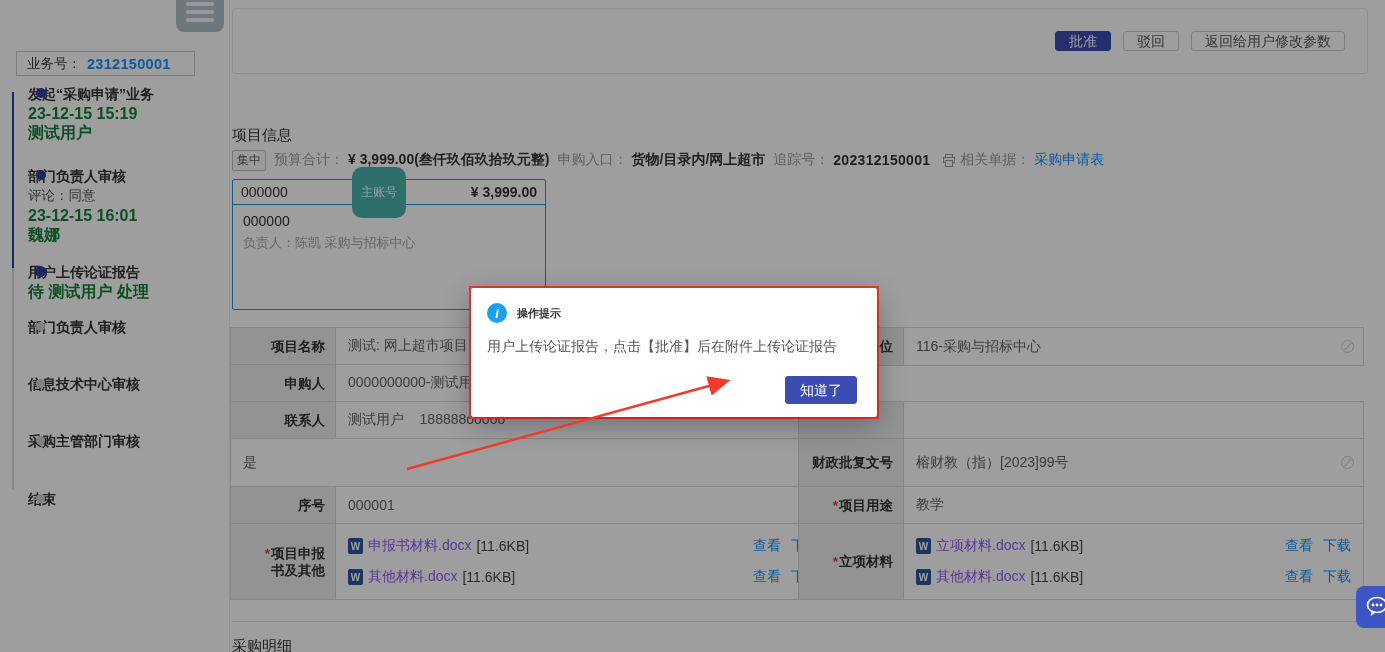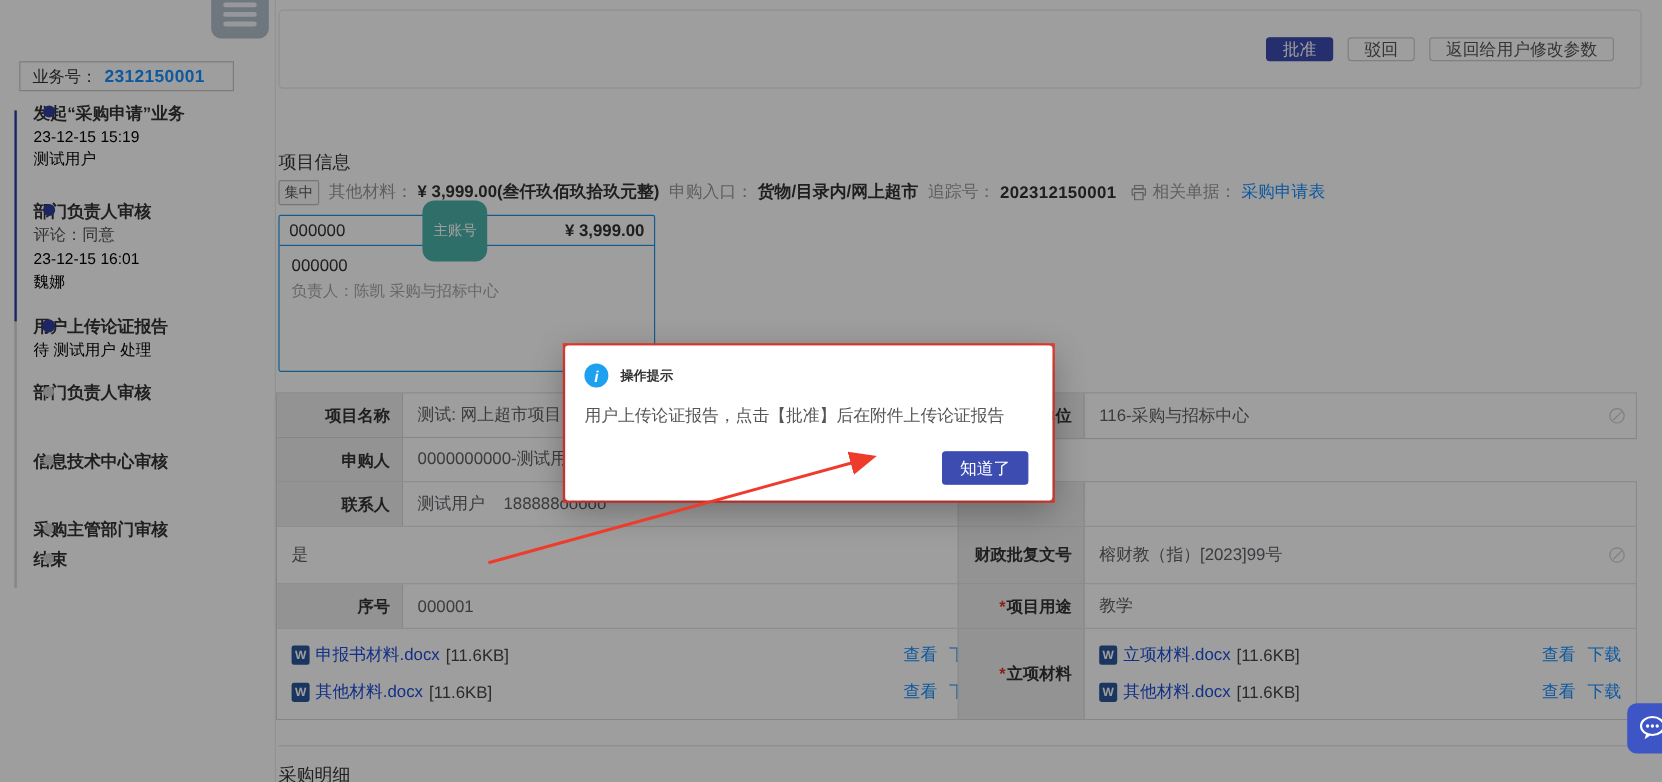--- a/index.html
+++ b/index.html
@@ -22,21 +22,21 @@
   .tl-line { position:absolute; width:2px; left:12px; }
   .tl-dark { top:92px; height:176px; background:#2f3e9e; }
   .tl-gray { top:268px; height:222px; background:#d8d8d8; }
   .step { position:absolute; left:28px; width:195px; }
   .dot { position:absolute; border-radius:50%; }
   .dot-done { left:8px; width:10px; height:10px; background:#2f3e9e; }
   .dot-cur  { left:7px; width:11px; height:11px; background:#2f3e9e; }
   .dot-pend { left:8px; width:9px; height:9px; background:#d0d0d0; }
   .st-title { font-size:14px; font-weight:bold; color:#333; line-height:20px; }
   .st-comment { font-size:13.5px; color:#555; line-height:20px; }
-  .st-meta { font-size:13px; color:#000000; line-height:19px; }
+  .st-meta { font-size:16px; color:#15803d; line-height:19px;font-weight:bold; }
 
   
   .toolbar { position:absolute; left:232px; top:8px; width:1136px; height:66px; border:1px solid #e7e7e7; border-radius:4px; background:#fff; display:flex; align-items:center; justify-content:flex-end; gap:12px; padding-right:22px; }
   .btn { font-family:inherit; font-size:14px; line-height:1; padding:2px 13px; border-radius:3px; border:1px solid #cfcfcf; background:#fff; color:#555; cursor:pointer; }
   .btn-primary { background:#3c4cb0; border-color:#3c4cb0; color:#fff; }
 
   
   .sec-title { position:absolute; left:232px; font-size:15px; color:#333; }
   .t-project { top:126px; }
   .meta-line { position:absolute; left:232px; top:149px; height:22px; display:flex; align-items:center; gap:8px; font-size:14px; white-space:nowrap; }
@@ -65,21 +65,21 @@
   .lblin { text-align:right; font-size:13.5px; font-weight:bold; color:#333; line-height:17px; }
   .lblin .lab { white-space:pre-line; }
   .req { color:#e5342c; margin-right:1px; font-weight:bold; }
   .cell { flex:1; position:relative; display:flex; align-items:center; padding:0 12px; background:#fff; }
   .val { font-size:14px; color:#606266; white-space:pre-wrap; }
   .lock { position:absolute; right:9px; top:50%; margin-top:-7px; width:13px; height:13px; border:1px solid #cfcfcf; border-radius:50%; }
   .lock::after { content:""; position:absolute; left:0.5px; top:5px; width:10px; height:1px; background:#cfcfcf; transform:rotate(-45deg); }
   .cell-files { flex:1; display:flex; flex-direction:column; justify-content:center; gap:11px; background:#fff; }
   .fline { display:flex; align-items:center; padding:0 12px; height:20px; font-size:14px; }
   .wicon { width:15px; height:16px; background:#2a5699; color:#fff; font-size:10px; font-weight:bold; border-radius:2px; display:inline-flex; align-items:center; justify-content:center; margin-right:5px; flex:none; }
-  .fname { color:#1d4ed8; text-decoration:none; cursor:pointer;text-align:right; }
+  .fname { color:#8b5cf6; text-decoration:none; cursor:pointer;text-align:right; }
   .fsize { color:#444; margin-left:5px; }
   .fspace { flex:1; }
   .facts { display:flex; gap:10px; font-size:14px; }
 
   .divider { position:absolute; left:232px; top:621px; width:1136px; height:1px; background:#e3e3e3; }
   .t-details { top:637px; }
 
   
   .dim-overlay { position:absolute; inset:0; background:rgba(0,0,0,0.38); z-index:10; }
   .annot-rect { position:absolute; left:469px; top:286px; width:410px; height:133px; border:2px solid #ec3a2e; z-index:20; }
@@ -104,21 +104,21 @@
   <div class="toolbar">
     <button class="btn btn-primary">批准</button>
     <button class="btn">驳回</button>
     <button class="btn">返回给用户修改参数</button>
   </div>
 
   <div class="sec-title t-project">项目信息</div>
 
   <div class="meta-line">
     <span class="tag">集中</span>
-    <span class="g-lbl">其他材料：</span>
+    <span class="g-lbl">预算合计：</span>
     <span class="g-val" style="margin-left:-4px">¥ 3,999.00(叁仟玖佰玖拾玖元整)</span>
     <span class="g-lbl">申购入口：</span>
     <span class="g-val" style="margin-left:-4px">货物/目录内/网上超市</span>
     <span class="g-lbl">追踪号：</span>
     <span class="g-num" style="margin-left:-4px">202312150001</span>
     <span class="picon">
       <svg width="14" height="13" viewBox="0 0 14 13">
           <rect x="3.5" y="0.5" width="7" height="3" fill="none" stroke="#999"></rect>
           <rect x="1.5" y="3.5" width="11" height="5" fill="none" stroke="#999"></rect>
           <rect x="3.5" y="6.5" width="7" height="6" fill="#fff" stroke="#999"></rect>
@@ -174,20 +174,24 @@
     <div class="frow" style="height:37px">
       <div class="lbl">
           <span class="lblin"><span class="lab">序号</span></span>
         </div>
       <div class="cell">
           <span class="val">000001</span>
           <span class="lock"></span>
         </div>
     </div>
     <div class="frow" style="height:75px">
+      <div class="lbl">
+          <span class="lblin"><span class="req">*</span><span class="lab">项目申报
+书及其他</span></span>
+        </div>
       <div class="cell-files">
         <div class="fline">
           <span class="wicon">W</span>
           <a class="fname">申报书材料.docx</a>
           <span class="fsize">[11.6KB]</span>
           <span class="fspace"></span>
           <span class="facts">
               <a class="link">查看</a>
               <a class="link">下载</a>
             </span>
@@ -315,21 +319,21 @@
     <div class="step" style="top:374px">
       <span class="dot dot-pend" style="top:5px"></span>
       <div class="st-title">信息技术中心审核</div>
     </div>
 
     <div class="step" style="top:431px">
       <span class="dot dot-pend" style="top:5px"></span>
       <div class="st-title">采购主管部门审核</div>
     </div>
 
-    <div class="step" style="top:456px">
+    <div class="step" style="top:489px">
       <span class="dot dot-pend" style="top:5px"></span>
       <div class="st-title">结束</div>
     </div>
   </aside>
 
   <div class="dim-overlay"></div>
 
   <div class="annot-rect">
     <div class="modal">
       <div class="m-head">

